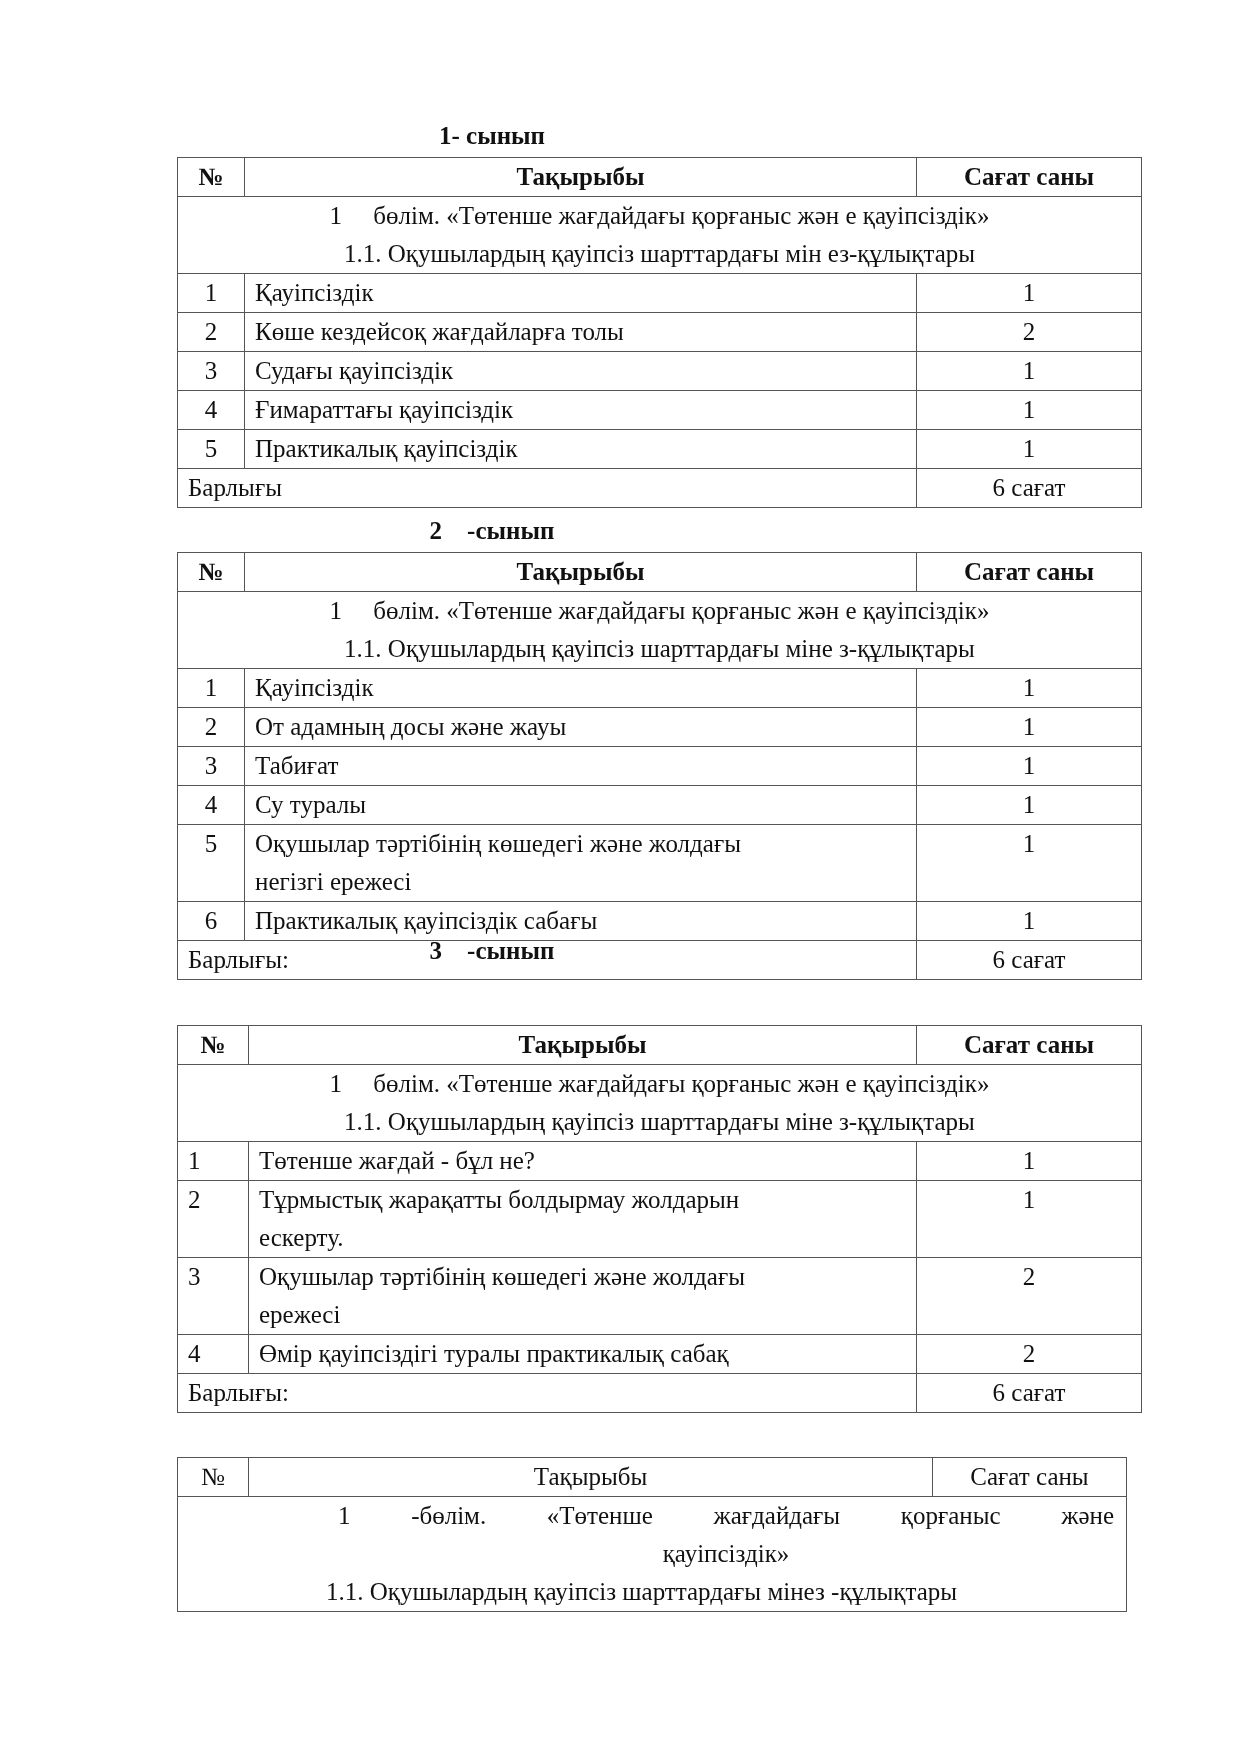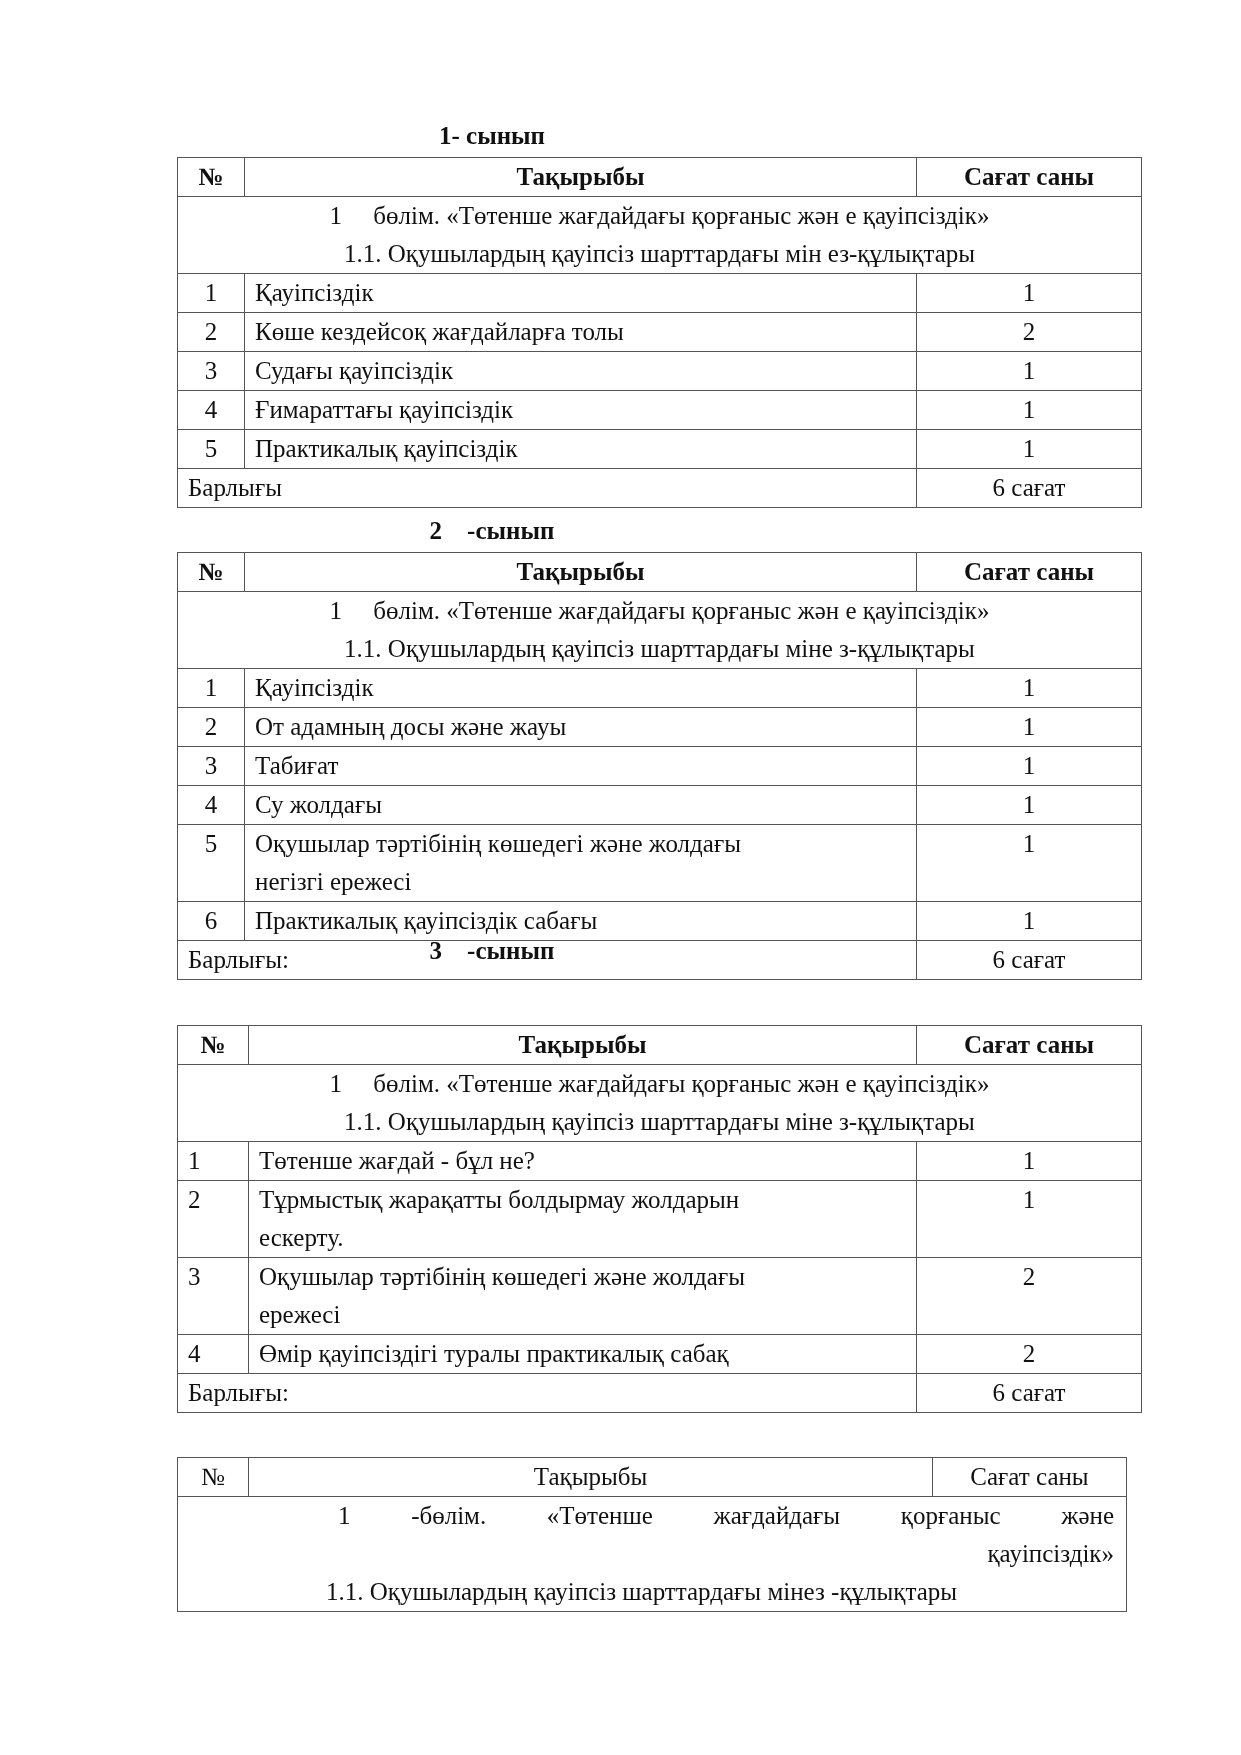--- a/index.html
+++ b/index.html
@@ -25,21 +25,21 @@
   table.plan.light th { font-weight: normal; }
   .c-num { text-align: center; }
   .c-num-left { text-align: left; }
   .c-hours { text-align: center; }
   .section-cell { text-align: center; padding-top: 0; padding-bottom: 2px; }
   .section-line { display: block; white-space: pre; }
   .section-justify {
     display: block; text-align: justify; text-align-last: justify;
     padding-left: 150px; padding-right: 0px;
   }
-  .section-justify-2 { display: block; text-align: right; padding-left: 150px; }
+  .section-justify-2 { display: block; text-align: center; padding-left: 150px; }
   .section-line-4 { display: block; text-align: left; padding-left: 138px; }
   .total-label { text-align: left; }
   .row1 td { height: 38px; }
   .row2 td { height: 76px; }
 </style>
 </head>
 <body>
 
 <div class="page">
 
@@ -123,21 +123,21 @@
       <td>От адамның досы және жауы</td>
       <td class="c-hours">1</td>
     </tr>
     <tr class="row1">
       <td class="c-num">3</td>
       <td>Табиғат</td>
       <td class="c-hours">1</td>
     </tr>
     <tr class="row1">
       <td class="c-num">4</td>
-      <td>Су жолдағы</td>
+      <td>Су туралы</td>
       <td class="c-hours">1</td>
     </tr>
     <tr class="row2">
       <td class="c-num">5</td>
       <td style="padding-right:150px;">Оқушылар тәртібінің көшедегі және жолдағы негізгі ережесі</td>
       <td class="c-hours">1</td>
     </tr>
     <tr class="row1">
       <td class="c-num">6</td>
       <td>Практикалық қауіпсіздік сабағы</td>

